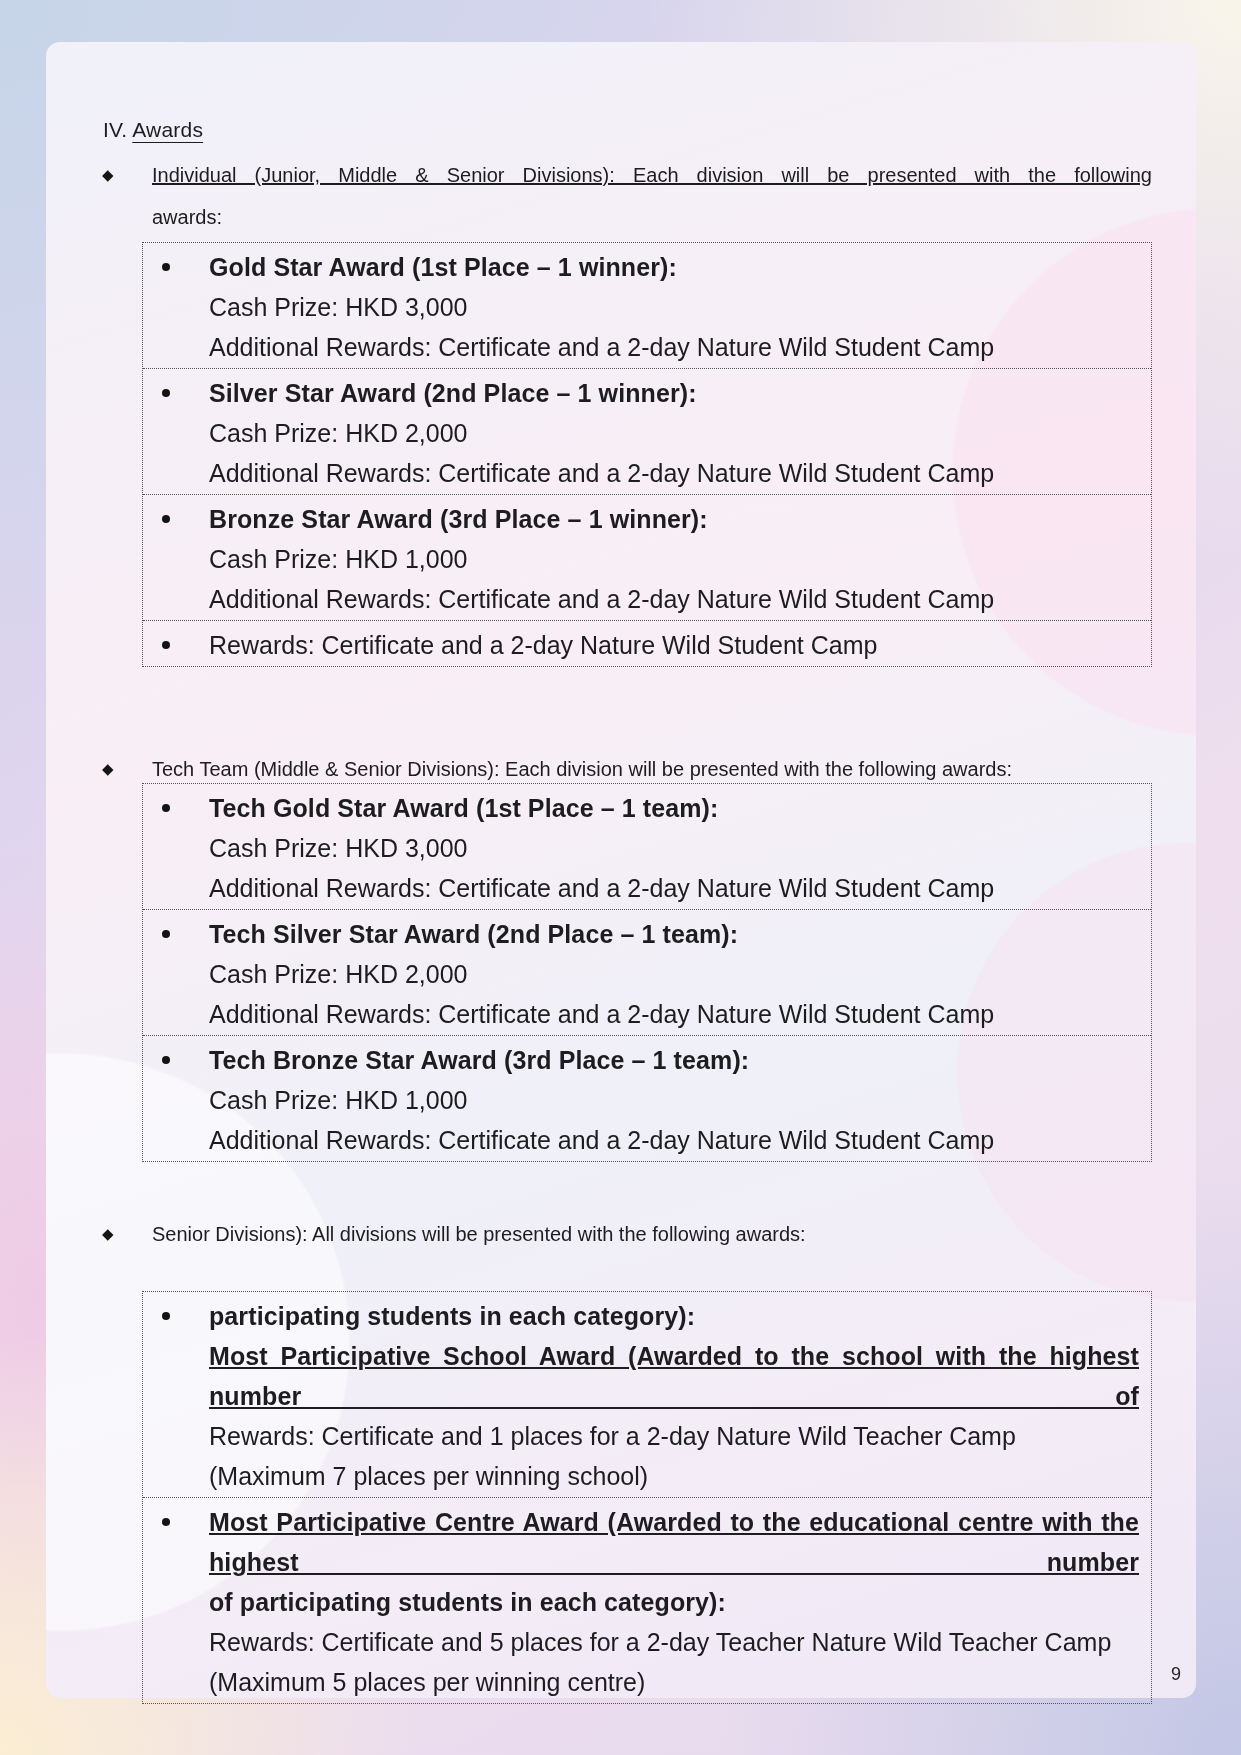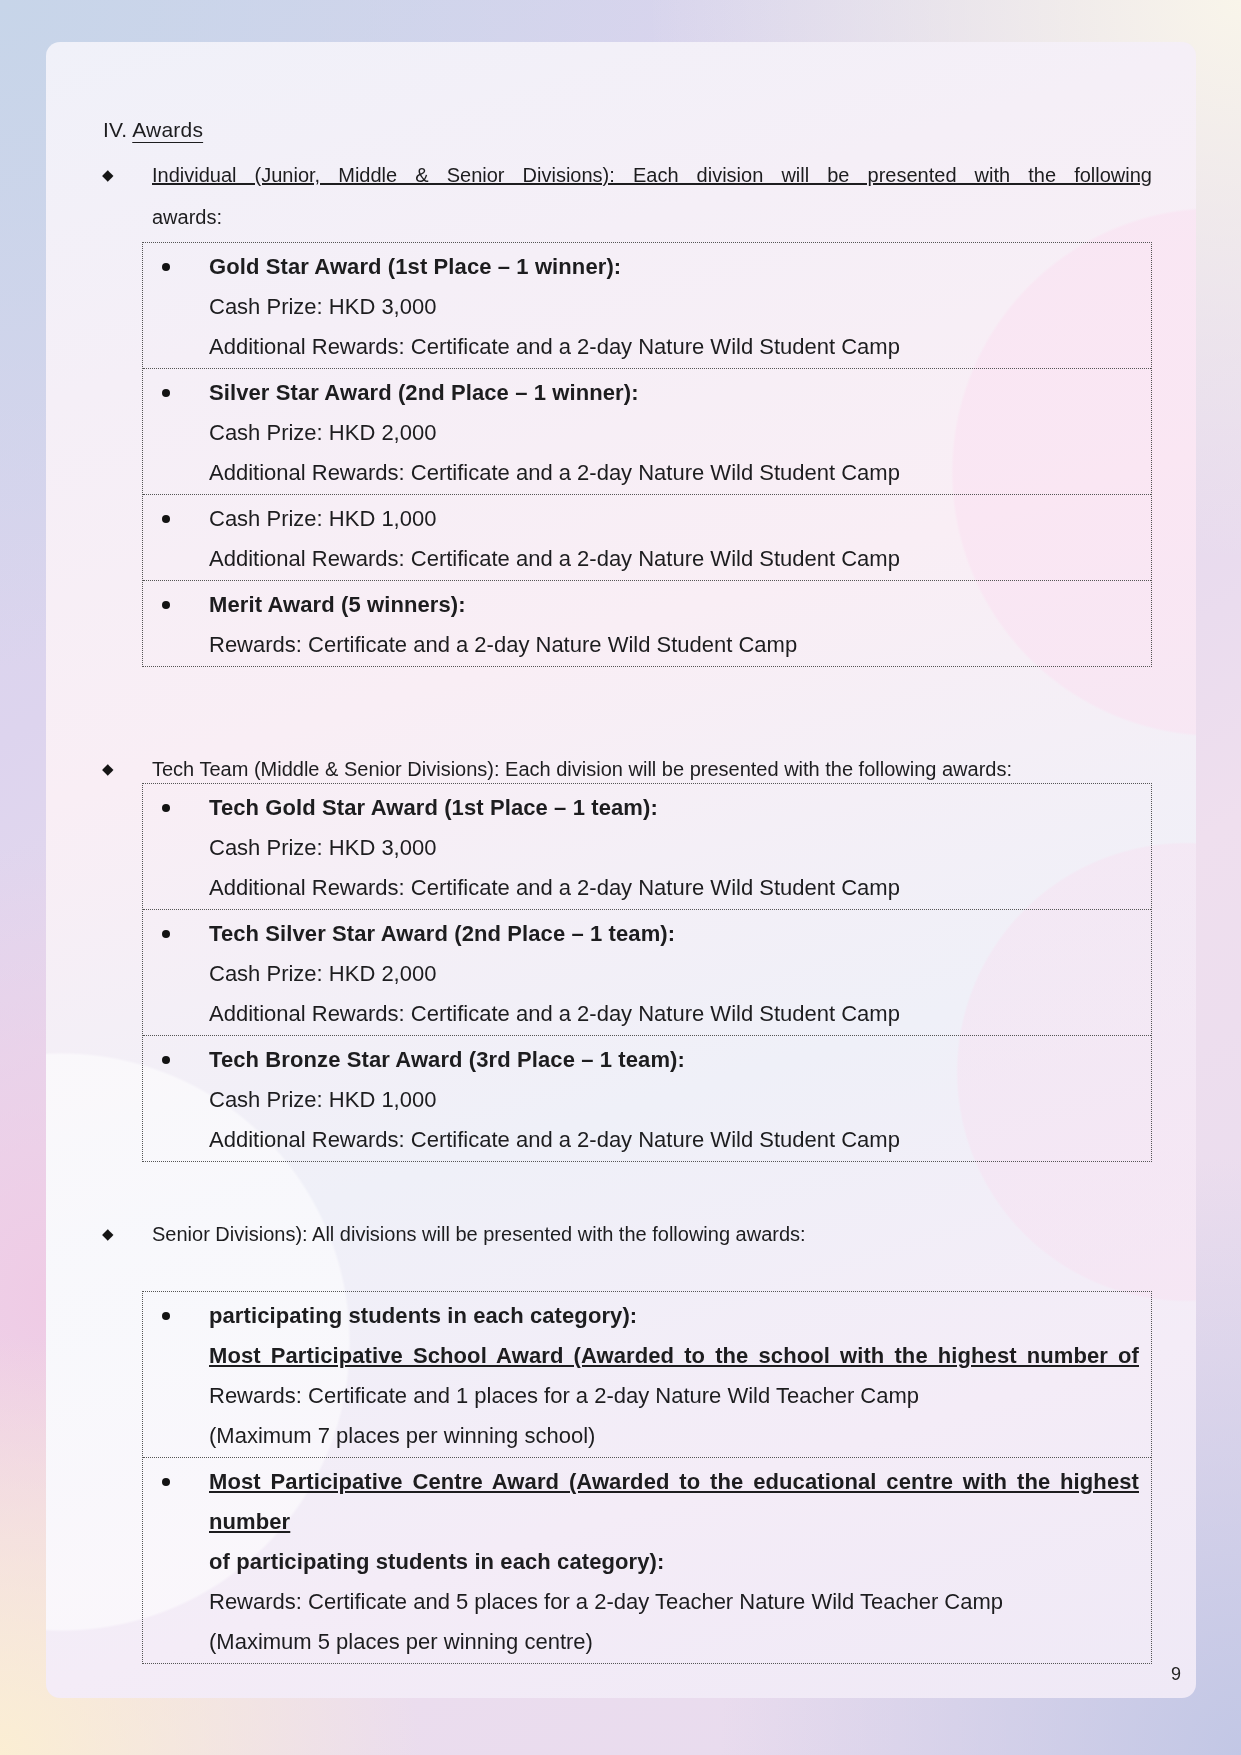--- a/index.html
+++ b/index.html
@@ -23,21 +23,21 @@
       linear-gradient(163deg,#f0f1f9 0%, #f5eff7 18%, #f9eef5 38%, #eff0f8 62%, #f4ecf7 82%, #efe9f6 100%);
   }
   .heading{position:absolute;left:57px;top:76px;font-size:21px;font-weight:500;letter-spacing:.2px;}
   .heading .title{text-decoration:underline;text-underline-offset:5px;text-decoration-thickness:1.4px;text-align:right;}
 
   .section{position:absolute;left:106px;width:1000px;font-size:20px;line-height:42px;}
   .section .diamond{position:absolute;left:-50px;top:0;font-size:15px;line-height:42px;color:#151515;}
   .stretch{text-align:justify;text-align-last:justify;text-decoration:underline;}
 
   .awards-table{position:absolute;left:96px;width:1010px;border:1px dotted #555;box-sizing:border-box;}
-  .row{position:relative;padding:4px 12px 1px 66px;font-size:22px;line-height:40px;}
+  .row{position:relative;padding:4px 12px 1px 66px;font-size:25px;line-height:40px;}
   .row + .row{border-top:1px dotted #555;}
   .row .bullet{position:absolute;left:19px;top:20px;width:8px;height:8px;border-radius:50%;background:#131313;}
   .row .title{font-weight:700;letter-spacing:.1px;}
 
   #section-1{top:112px;}
   #table-1{top:200px;}
   #section-2{top:706px;}
   #table-2{top:741px;}
   #section-3{top:1171px;}
   #table-3{top:1249px;}
@@ -68,26 +68,26 @@
       <div>Additional Rewards: Certificate and a 2-day Nature Wild Student Camp</div>
     </div>
     <div class="row">
       <span class="bullet"></span>
       <div class="title">Silver Star Award (2nd Place – 1 winner):</div>
       <div>Cash Prize: HKD 2,000</div>
       <div>Additional Rewards: Certificate and a 2-day Nature Wild Student Camp</div>
     </div>
     <div class="row">
       <span class="bullet"></span>
+      <div class="title">Bronze Star Award (3rd Place – 1 winner):</div>
       <div>Cash Prize: HKD 1,000</div>
       <div>Additional Rewards: Certificate and a 2-day Nature Wild Student Camp</div>
     </div>
     <div class="row">
       <span class="bullet"></span>
-      <div class="title">Merit Award (5 winners):</div>
       <div>Rewards: Certificate and a 2-day Nature Wild Student Camp</div>
     </div>
   </div>
 
   <div class="section" id="section-2">
     <span class="diamond">◆</span>
     <div>Tech Team (Middle &amp; Senior Divisions): Each division will be presented with the following awards:</div>
   </div>
 
   <div class="awards-table" id="table-2">

